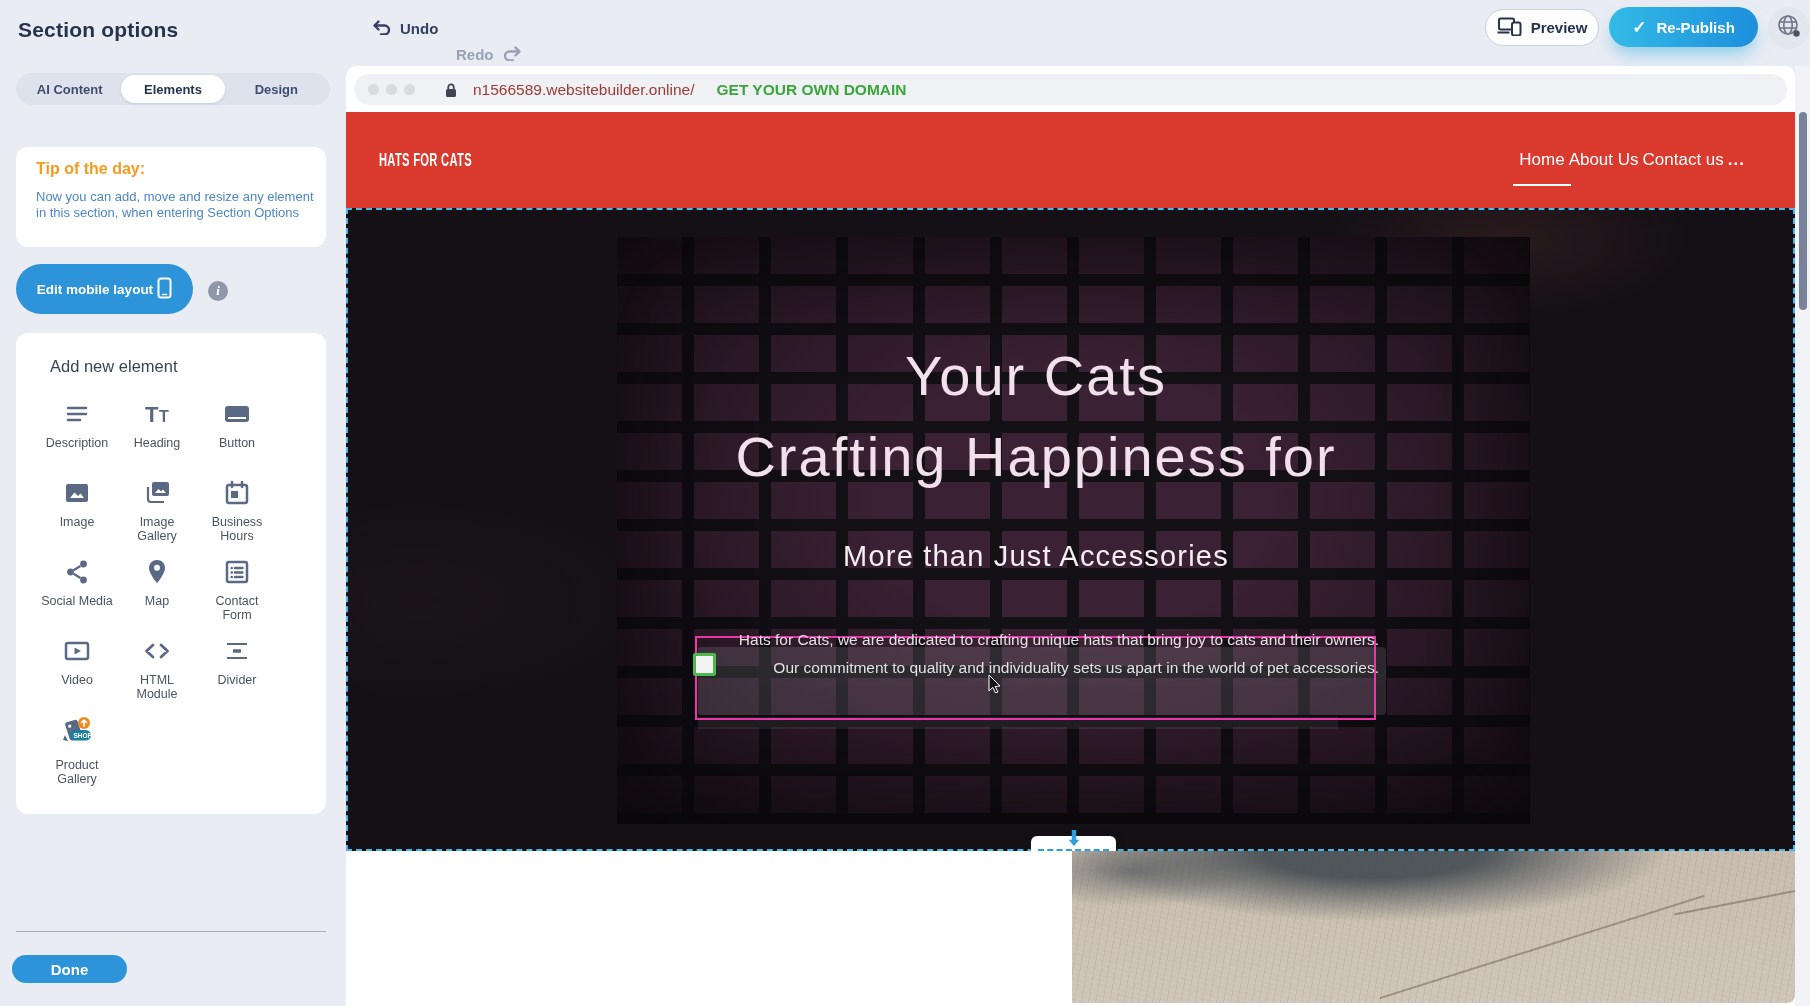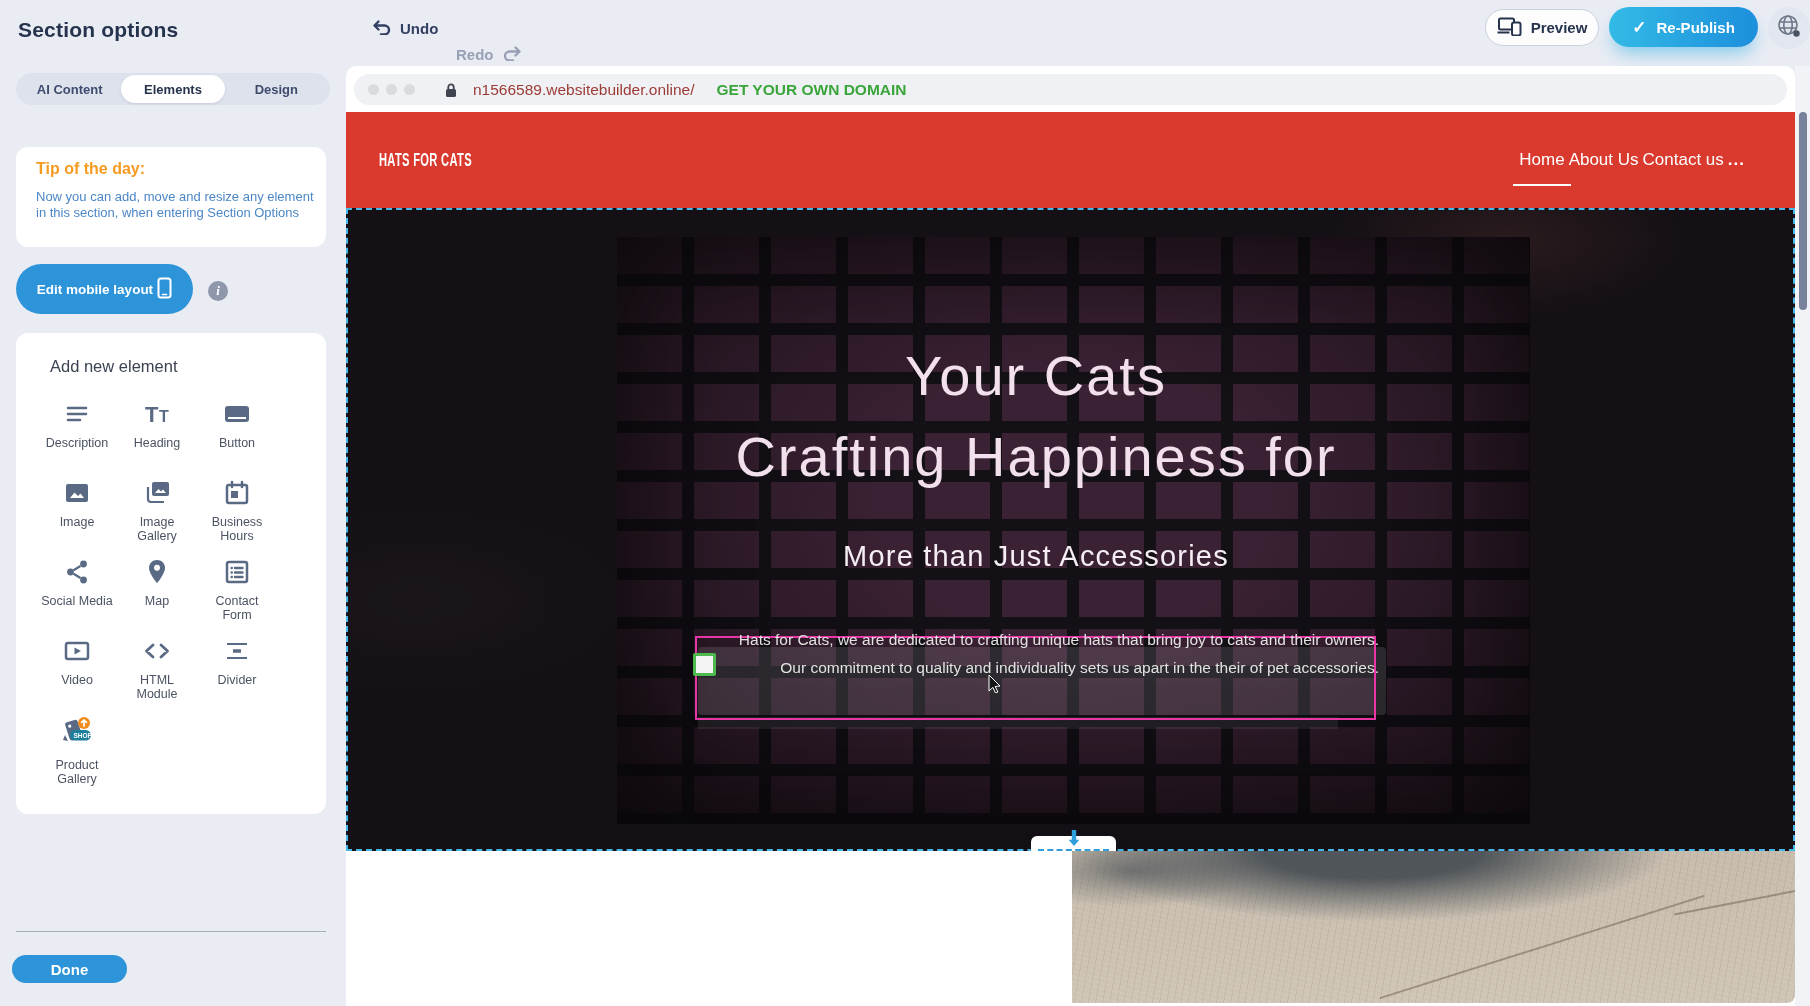--- a/index.html
+++ b/index.html
@@ -375,21 +375,21 @@
           <div>Crafting Happiness for</div>
         </div>
 
         <div class="abs hero-subtitle">More than Just Accessories</div>
 
         <div class="abs para-overlay"></div>
         <div class="abs para-strip"></div>
         <div class="abs selection-box"></div>
         <div class="abs para-text">
           <div>Hats for Cats, we are dedicated to crafting unique hats that bring joy to cats and their owners.</div>
-          <div>Our commitment to quality and individuality sets us apart in the their of pet accessories.</div>
+          <div>Our commitment to quality and individuality sets us apart in the world of pet accessories.</div>
         </div>
         <div class="abs green-handle"></div>
 
         <div class="abs cursor-arrow">
           <svg width="15" height="19" viewBox="0 0 15 19">
               <path d="M1 1l11 11-4.8.5 2.7 5.5-2.4 1-2.6-5.6L1 17z" fill="#161616" stroke="#fff" stroke-width="1"></path>
             </svg>
         </div>
       </div>
 

